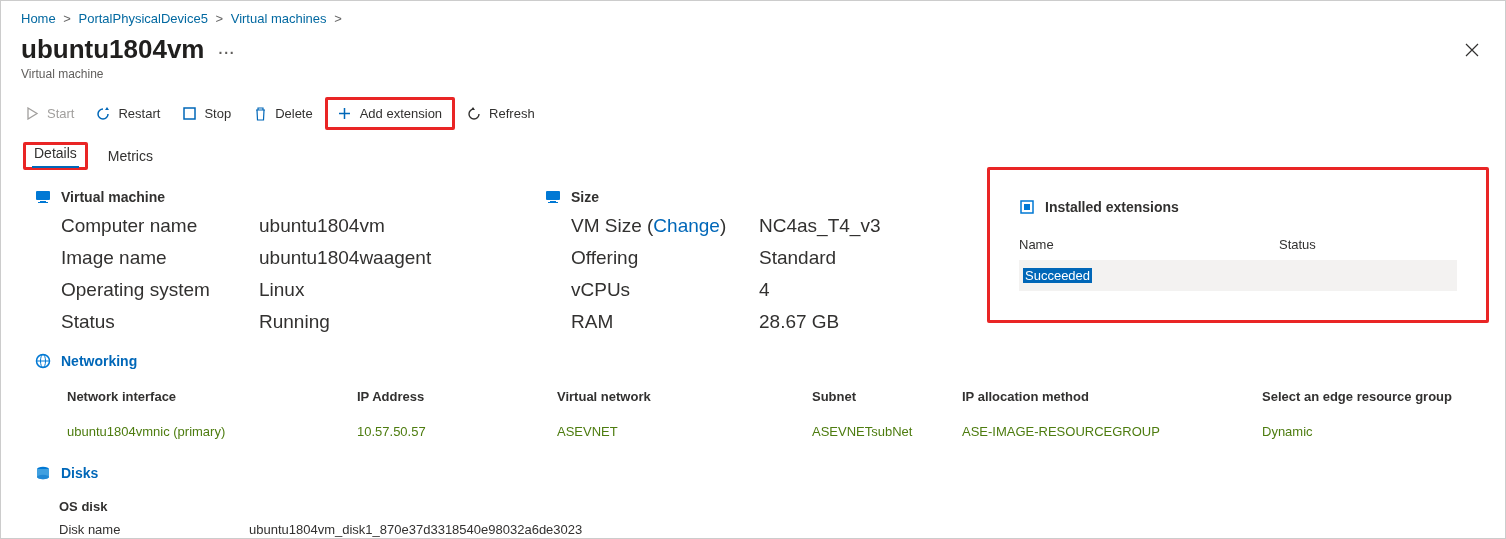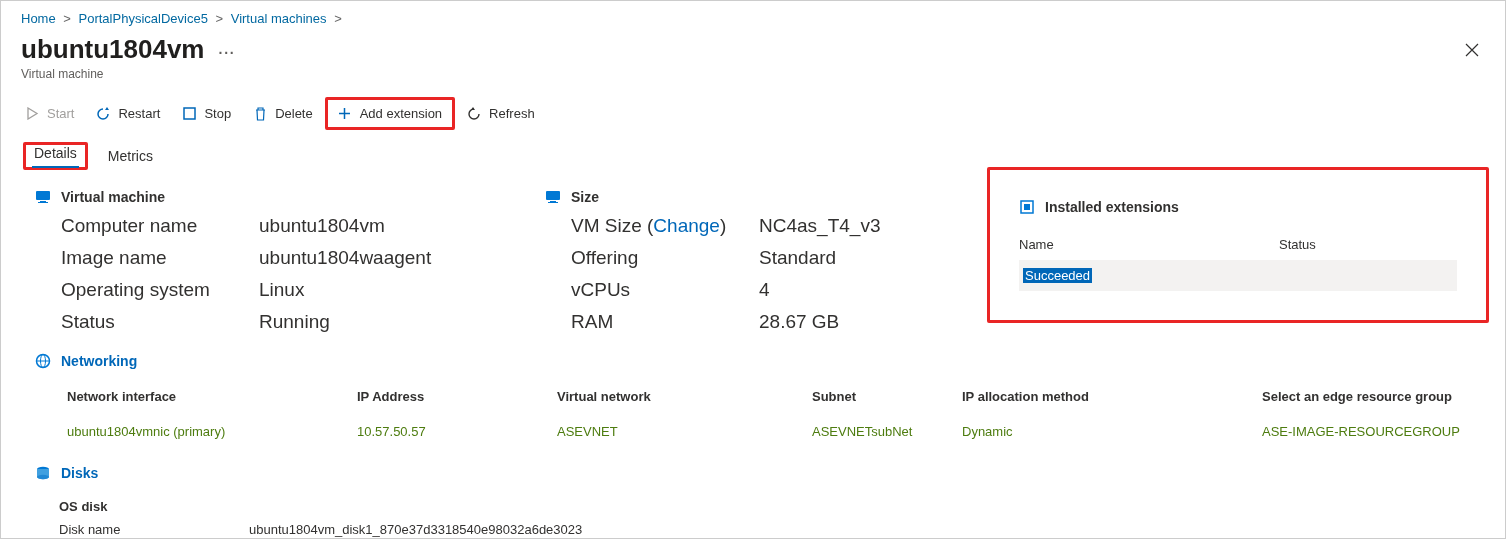--- a/index.html
+++ b/index.html
@@ -244,22 +244,22 @@
         <div>Virtual network</div>
         <div>Subnet</div>
         <div>IP allocation method</div>
         <div>Select an edge resource group</div>
       </div>
       <div class="net-row">
         <div>ubuntu1804vmnic (primary)</div>
         <div>10.57.50.57</div>
         <div>ASEVNET</div>
         <div>ASEVNETsubNet</div>
+        <div>ASE-IMAGE-RESOURCEGROUP</div>
         <div>Dynamic</div>
-        <div>ASE-IMAGE-RESOURCEGROUP</div>
       </div>
     </div>
   </div>
 
   <div class="disks-section">
     <div class="section-head link">
       <svg class="section-icon" width="16" height="16" viewBox="0 0 16 16">
           <ellipse cx="8" cy="4" rx="6" ry="2.2" fill="#0078d4"></ellipse>
           <path d="M2 4 V12 A6 2.2 0 0 0 14 12 V4" fill="#40a0e0"></path>
           <ellipse cx="8" cy="12" rx="6" ry="2.2" fill="#2188d4"></ellipse>

